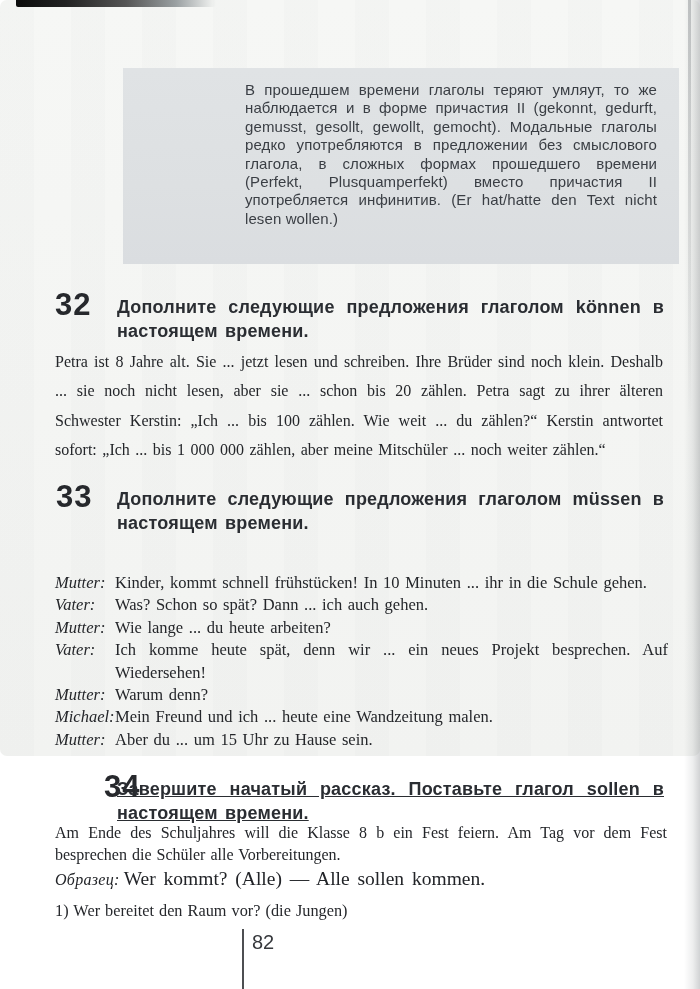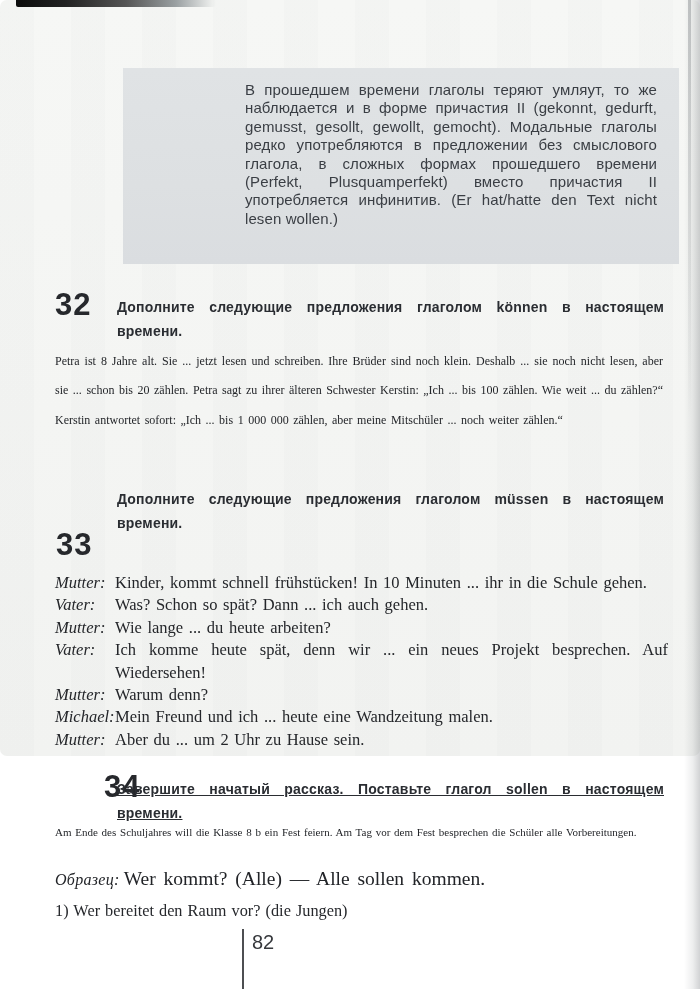--- a/index.html
+++ b/index.html
@@ -42,29 +42,29 @@
   }
   .ex-num{
     position:absolute;
     font-family:"Liberation Sans", sans-serif;
     font-weight:bold;font-size:31px;line-height:31px;
     color:#26282c;letter-spacing:1px;
   }
   .ex-instr{
     position:absolute;left:117px;width:547px;
     font-family:"Liberation Sans", sans-serif;
-    font-weight:bold;font-size:14px;line-height:24px;
+    font-weight:bold;font-size:18px;line-height:24px;
     color:#2a2d32;text-align:justify;letter-spacing:0.2px;word-spacing:2px;
   }
   .body-para{
     position:absolute;left:55px;
     color:#24262a;text-align:justify;
   }
-  #ex32-body{top:347px;width:608px;font-size:12px;line-height:29.4px;word-spacing:1.5px;}
-  #ex34-body{top:822px;width:612px;font-size:11px;line-height:21.5px;word-spacing:1px;}
+  #ex32-body{top:347px;width:608px;font-size:16px;line-height:29.4px;word-spacing:1.5px;}
+  #ex34-body{top:822px;width:612px;font-size:16px;line-height:21.5px;word-spacing:1px;}
   .dialogue{
     position:absolute;left:55px;top:534px;width:613px;
     color:#24262a;
     margin-top:38px;
   }
   .dlg-row{
     display:grid;grid-template-columns:60px 1fr;
     font-size:16.5px;line-height:22.4px;
   }
   .dlg-speaker{font-style:italic;white-space:nowrap;}
@@ -99,21 +99,21 @@
   <div class="right-shade"></div>
 
   <div class="info-box">
     <div class="info-box-text">В прошедшем времени глаголы теряют умляут, то же наблюдается и в форме причастия II (gekonnt, gedurft, gemusst, gesollt, gewollt, gemocht). Модальные глаголы редко употребляются в предложении без смыслового глагола, в сложных формах прошедшего времени (Perfekt, Plusquamperfekt) вместо причастия II употребляется инфинитив. (Er hat/hatte den Text nicht lesen wollen.)</div>
   </div>
 
   <div class="ex-num" style="left:55px;top:289px;">32</div>
   <div class="ex-instr" style="top:295px;">Дополните следующие предложения глаголом können в настоящем времени.</div>
   <div class="body-para" id="ex32-body">Petra ist 8 Jahre alt. Sie ... jetzt lesen und schreiben. Ihre Brüder sind noch klein. Deshalb ... sie noch nicht lesen, aber sie ... schon bis 20 zählen. Petra sagt zu ihrer älteren Schwester Kerstin: „Ich ... bis 100 zählen. Wie weit ... du zählen?“ Kerstin antwortet sofort: „Ich ... bis 1 000 000 zählen, aber meine Mitschüler ... noch weiter zählen.“</div>
 
-  <div class="ex-num" style="left:56px;top:481px;margin-top:48px;">33</div>
+  <div class="ex-num" style="left:56px;top:481px;">33</div>
   <div class="ex-instr" style="top:487px;">Дополните следующие предложения глаголом müssen в настоящем времени.</div>
 
   <div class="dialogue">
     <div class="dlg-row">
       <span class="dlg-speaker">Mutter:</span>
       <span class="dlg-text">Kinder, kommt schnell frühstücken! In 10 Minuten ... ihr in die Schule gehen.</span>
     </div>
     <div class="dlg-row">
       <span class="dlg-speaker">Vater:</span>
       <span class="dlg-text">Was? Schon so spät? Dann ... ich auch gehen.</span>
@@ -129,21 +129,21 @@
     <div class="dlg-row">
       <span class="dlg-speaker">Mutter:</span>
       <span class="dlg-text">Warum denn?</span>
     </div>
     <div class="dlg-row">
       <span class="dlg-speaker">Michael:</span>
       <span class="dlg-text">Mein Freund und ich ... heute eine Wandzeitung malen.</span>
     </div>
     <div class="dlg-row">
       <span class="dlg-speaker">Mutter:</span>
-      <span class="dlg-text">Aber du ... um 2 Uhr zu Hause sein.</span>
+      <span class="dlg-text">Aber du ... um 15 Uhr zu Hause sein.</span>
     </div>
   </div>
 
   <div class="ex-num" style="left:56px;top:771px;margin-left:48px;">34</div>
   <div class="ex-instr" style="top:777px;text-decoration:underline;">Завершите начатый рассказ. Поставьте глагол sollen в настоящем времени.</div>
   <div class="body-para" id="ex34-body">Am Ende des Schuljahres will die Klasse 8 b ein Fest feiern. Am Tag vor dem Fest besprechen die Schüler alle Vorbereitungen.</div>
 
   <div class="example-line">
     <span class="example-label">Образец:</span>
     <span class="example-text">Wer kommt? (Alle) — Alle sollen kommen.</span>

